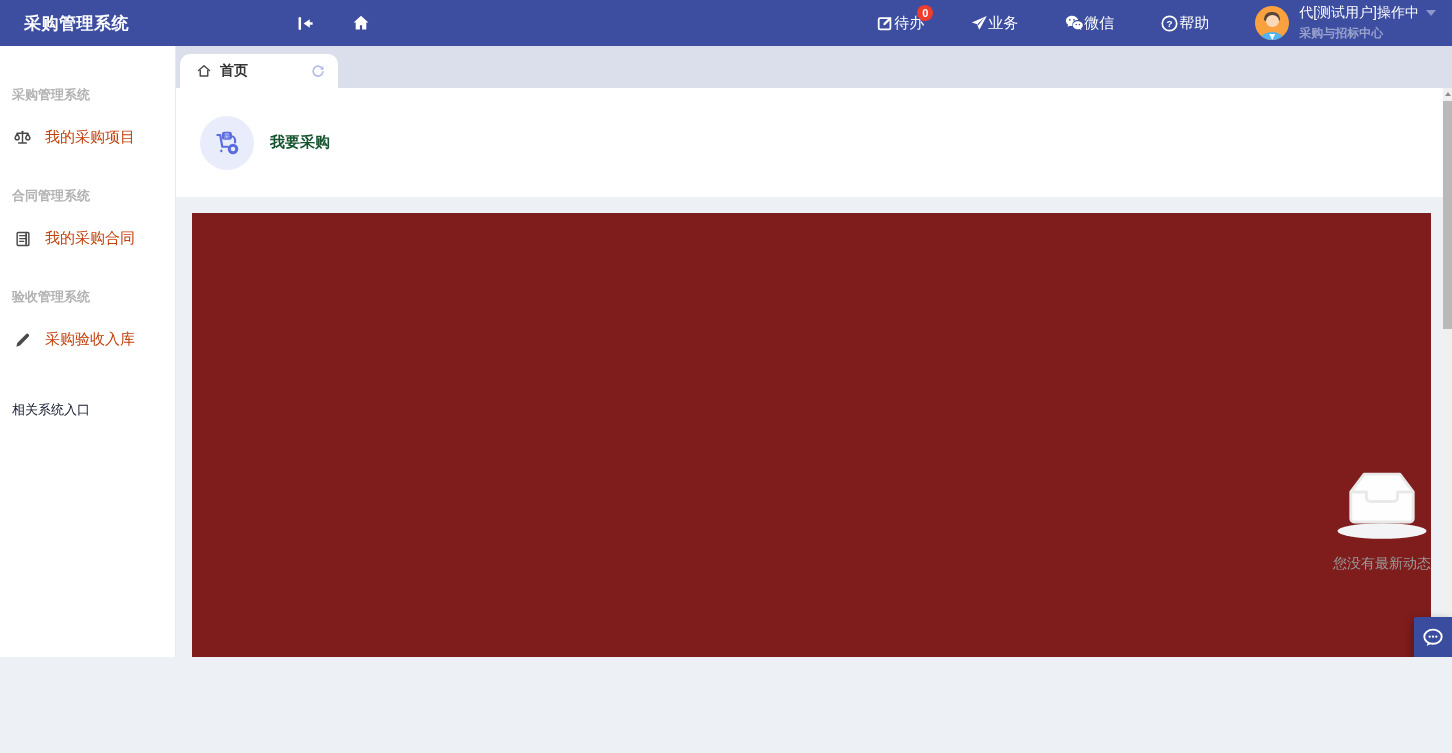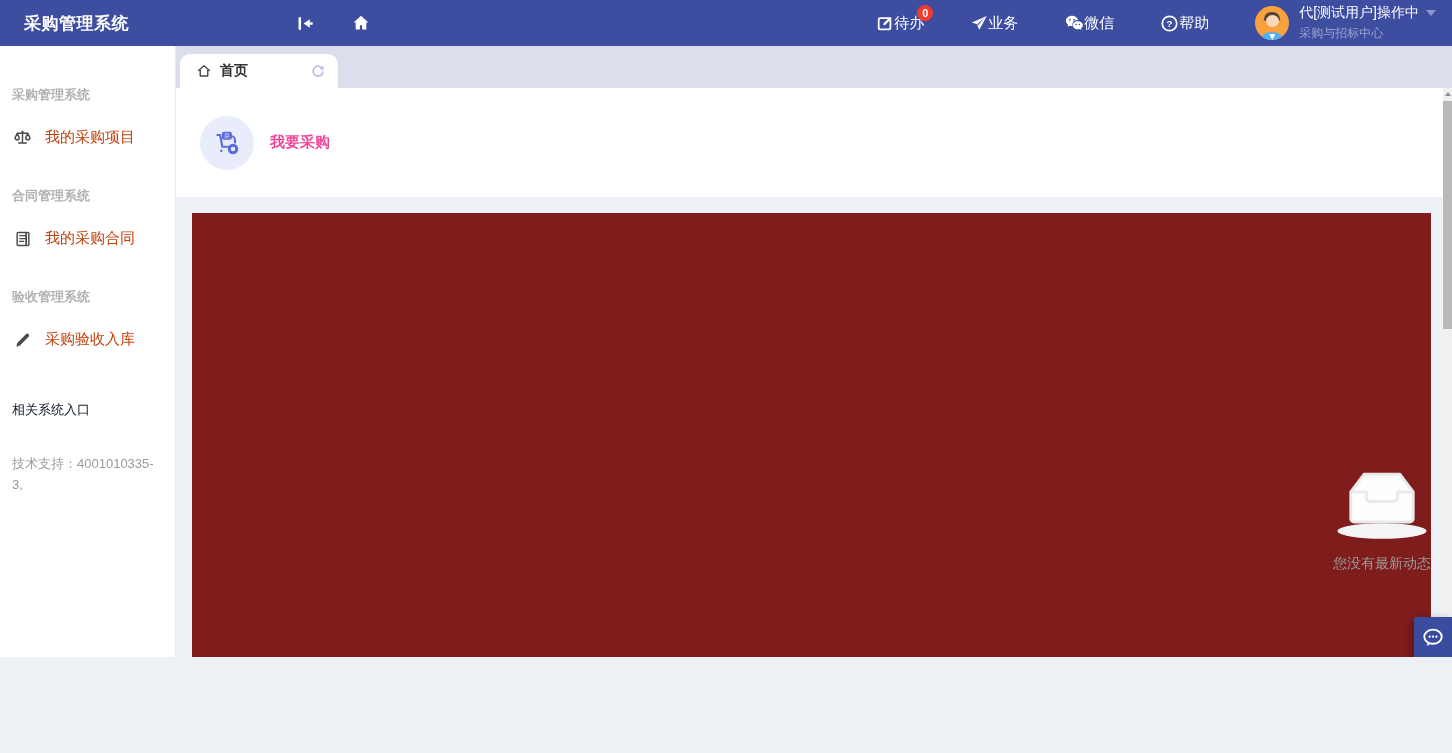--- a/index.html
+++ b/index.html
@@ -24,21 +24,21 @@
   }
   .user { display:flex; align-items:center; gap:10px; cursor:pointer; }
   .avatar { width:34px; height:34px; border-radius:50%; background:#f9a13e; position:relative; overflow:hidden; flex:none; }
   .avatar .hair { position:absolute; top:6px; left:9px; width:16px; height:9px; background:#574238; border-radius:8px 8px 2px 2px; }
   .avatar .face { position:absolute; top:9px; left:10.5px; width:13px; height:12px; background:#fcd9b6; border-radius:50%; }
   .avatar .shirt { position:absolute; bottom:-5px; left:6px; width:22px; height:13px; background:#4db3f2; border-radius:50% 50% 0 0; }
   .avatar .collar { position:absolute; bottom:0; left:14px; width:6px; height:6px; background:#fff; clip-path:polygon(50% 100%,0 0,100% 0); }
   .user-text { display:flex; flex-direction:column; }
   .user-name { font-size:14px; color:#fff; display:flex; align-items:center; gap:7px; white-space:nowrap; }
   .caret { width:0; height:0; border-left:5px solid transparent; border-right:5px solid transparent; border-top:6px solid #8d97cd; }
-  .user-org { font-size:12px; color:#99a2cd; margin-top:3px; }
+  .user-org { font-size:12px; color:#99a2cd; margin-top:3px;font-weight:bold; }
 
   
   .layout { display:flex; height:707px; }
 
   
   .sidebar { width:176px; background:#fff; border-right:1px solid #eaeaea; flex:none; }
   .side-header { margin:40px 0 0 12px; font-size:13px; font-weight:bold; color:#b2b2b2; }
   .side-item { display:flex; align-items:center; gap:13px; margin:24px 0 0 13px; font-size:15px; color:#c2410c; cursor:pointer; }
   .side-item .ic { width:19px; display:flex; justify-content:center; flex:none; }
   .side-related { margin:52px 0 0 12px; font-size:13px; color:#0f172a; }
@@ -51,21 +51,21 @@
     width:158px; height:34px; background:#fff; border-radius:10px 10px 0 0;
     display:flex; align-items:center; gap:8px; padding:0 12px 0 16px; font-size:14px; color:#333; cursor:pointer;font-weight:bold;
   }
   .tab-refresh { margin-left:auto; display:flex; cursor:pointer; }
 
   .actions-panel { height:109px; background:#fff; display:flex; align-items:center; padding-left:24px; gap:52px; flex:none; }
   .qa { display:flex; align-items:center; gap:16px; cursor:pointer; }
   .qa-circle { width:54px; height:54px; border-radius:50%; display:flex; align-items:center; justify-content:center; flex:none; }
   .qa0 .qa-circle { background:#e9ecfb; }
   .qa1 .qa-circle { background:#e2f7f2; }
-  .qa-label { font-size:15px; font-weight:bold; color:#ec4899; white-space:nowrap; }
+  .qa-label { font-size:15px; font-weight:bold; color:#14532d; white-space:nowrap; }
 
   .content { flex:1; display:flex; }
   .card { flex:1; background:#7f1d1d; margin:16px 21px 0 16px; display:flex; flex-direction:column; align-items:flex-end; }
   .empty { margin-top:250px; display:flex; flex-direction:column; align-items:center; }
   .empty-text { margin-top:10px; font-size:14px; color:#9b9b9b; }
 
   
   .chat-fab {
     position:absolute; right:0; top:617px; width:38px; height:45px; background:#3a4c9e;
     display:flex; align-items:center; justify-content:center; cursor:pointer; z-index:6;
@@ -200,21 +200,20 @@
       <div class="side-item">
         <span class="ic">
           <svg width="18" height="18" viewBox="0 0 20 20">
             <path d="M2.6 17.4l1-4.1L13.3 3.6a2 2 0 0 1 2.9 2.9L6.6 16.2z" fill="#4a4a4a"></path>
           </svg>
         </span>
         <span>采购验收入库</span>
       </div>
 
       <div class="side-related">相关系统入口</div>
-      <div class="side-support">技术支持：4001010335-3,</div>
     </aside>
 
     <main class="main">
 
       <div class="tabbar">
         <div class="tab">
           <span class="nav-ic">
             <svg width="16" height="16" viewBox="0 0 20 20">
               <path d="M3.2 9.4 10 3.4l6.8 6" fill="none" stroke="#4a4a4a" stroke-width="1.8" stroke-linecap="round" stroke-linejoin="round"></path>
               <path d="M5.3 8.6v7.6h9.4V8.6" fill="none" stroke="#4a4a4a" stroke-width="1.8" stroke-linejoin="round"></path>

